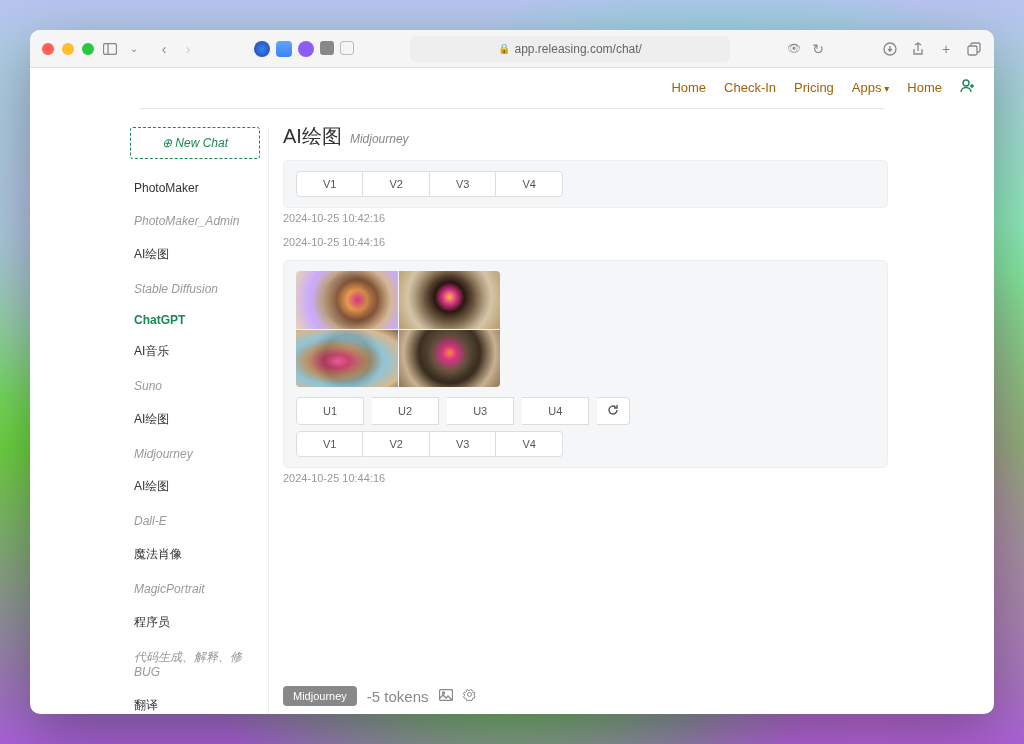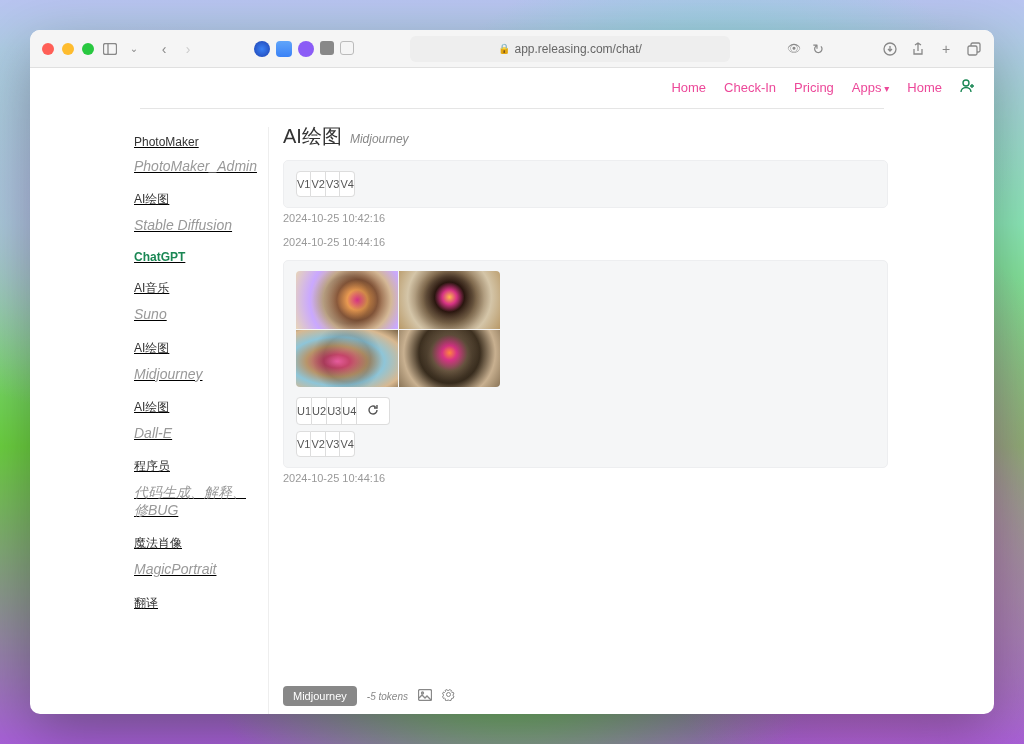--- a/index.html
+++ b/index.html
@@ -72,43 +72,43 @@
 .header {
   height: 40px;
   display: flex;
   align-items: center;
   justify-content: flex-end;
   padding: 0 18px;
   gap: 18px;
   border-bottom: 1px solid transparent;
 }
 .header-divider { border-bottom: 1px solid #e5e5e5; margin: 0 110px; }
-.nav-link { color: #ec4899; font-size: 13px; cursor: pointer; text-decoration: none; }
+.nav-link { color: #a16207; font-size: 13px; cursor: pointer; text-decoration: none; }
 .nav-link.dropdown::after { content: " ▾"; font-size: 10px; }
 .user-icon { color: #1a8754; font-size: 14px; }
 .main-area { flex: 1; display: flex; overflow: hidden; padding: 0 100px 0 100px; }
 .sidebar { width: 130px; padding: 18px 0 0 0; display: flex; flex-direction: column; gap: 0; }
 .new-chat-btn {
   border: 1px dashed #1a8754;
   color: #1a8754;
   font-size: 12px;
   font-style: italic;
   font-weight: 500;
   padding: 8px 0;
   text-align: center;
   cursor: pointer;
   border-radius: 3px;
   margin-bottom: 14px;
 }
 .new-chat-btn::before { content: "⊕ "; }
 .chat-item { padding: 8px 4px; cursor: pointer; }
 .chat-item.active .chat-title { color: #1a8754; font-weight: 600; }
 .chat-title { font-size: 12px; color: #333; font-weight: 500; }
-.chat-subtitle { font-size: 14px; color: #999; font-style: italic; margin-top: 8px; line-height: 1.3; }
-.sidebar-scroll { flex: 1; overflow-y: auto; position: relative; text-decoration: underline; }
+.chat-subtitle { font-size: 12px; color: #999; font-style: italic; margin-top: 19px; line-height: 1.3; }
+.sidebar-scroll { flex: 1; overflow-y: auto; position: relative; }
 .sidebar-scroll::-webkit-scrollbar { width: 3px; }
 .sidebar-scroll::-webkit-scrollbar-thumb { background: #ddd; border-radius: 2px; }
 .vdivider { width: 1px; background: #eee; margin: 18px 14px 0 8px; }
 .chat-panel { flex: 1; display: flex; flex-direction: column; padding-top: 14px; overflow: hidden; position: relative; }
 .chat-header { display: flex; align-items: baseline; gap: 8px; margin-bottom: 10px; }
 .chat-header-title { font-size: 20px; font-weight: 500; color: #333; }
 .chat-header-sub { font-size: 12px; color: #888; font-style: italic; }
 .messages { flex: 1; overflow-y: auto; padding-right: 6px; }
 .msg-card {
   background: #f5f6f7;
@@ -118,21 +118,21 @@
   margin-bottom: 4px;
 }
 .msg-card.user { background: #d4edda; border-color: #c3e6cb; color: #155724; font-size: 12.5px; line-height: 1.5; }
 .msg-time { font-size: 11px; color: #999; margin-bottom: 12px; }
 .btn-row { display: flex; gap: 0; }
 .grid-btn {
   border: 1px solid #ddd;
   background: #fff;
   font-size: 11px;
   color: #555;
-  padding: 6px 0;
+  padding: 6px 26px;
   cursor: pointer;
   border-radius: 0;
 }
 .grid-btn:first-child { border-radius: 4px 0 0 4px; }
 .grid-btn:last-child { border-radius: 0 4px 4px 0; }
 .grid-btn + .grid-btn { border-left: none; }
 .grid-btn.refresh { padding: 6px 10px; }
 .img-grid {
   width: 204px;
   height: 116px;
@@ -159,21 +159,21 @@
 }
 .input-section { padding-top: 8px; }
 .input-meta { display: flex; align-items: center; gap: 10px; margin-bottom: 8px; }
 .mode-badge {
   background: #888;
   color: #fff;
   font-size: 11px;
   padding: 4px 10px;
   border-radius: 4px;
 }
-.token-text { font-size: 10px; color: #888; font-style: italic; }
+.token-text { font-size: 15px; color: #888; }
 .meta-icon { color: #888; font-size: 12px; cursor: pointer; }
 .input-box {
   border: 1px solid #e5e5e5;
   border-radius: 5px;
   padding: 12px;
   min-height: 90px;
   position: relative;
 }
 .input-box textarea {
   border: none;
@@ -265,20 +265,21 @@
         <svg width="16" height="16" viewBox="0 0 16 16" fill="none" stroke="currentColor" stroke-width="1.4">
             <circle cx="6" cy="5" r="3"></circle>
             <path d="M1 14c0-2.5 2-4.5 5-4.5s5 2 5 4.5M12 6v4M10 8h4"></path>
           </svg>
       </span>
     </div>
     <div class="header-divider"></div>
 
     <div class="main-area">
       <div class="sidebar">
+        <div class="new-chat-btn">New Chat</div>
         <div class="sidebar-scroll">
           <div class="chat-item">
             <div class="chat-title">PhotoMaker</div>
             <div class="chat-subtitle">PhotoMaker_Admin</div>
           </div>
           <div class="chat-item">
             <div class="chat-title">AI绘图</div>
             <div class="chat-subtitle">Stable Diffusion</div>
           </div>
           <div class="chat-item active">
@@ -290,26 +291,26 @@
           </div>
           <div class="chat-item">
             <div class="chat-title">AI绘图</div>
             <div class="chat-subtitle">Midjourney</div>
           </div>
           <div class="chat-item">
             <div class="chat-title">AI绘图</div>
             <div class="chat-subtitle">Dall-E</div>
           </div>
           <div class="chat-item">
+            <div class="chat-title">魔法肖像</div>
+            <div class="chat-subtitle">MagicPortrait</div>
+          </div>
+          <div class="chat-item">
             <div class="chat-title">程序员</div>
             <div class="chat-subtitle">代码生成、解释、修BUG</div>
-          </div>
-          <div class="chat-item">
-            <div class="chat-title">魔法肖像</div>
-            <div class="chat-subtitle">MagicPortrait</div>
           </div>
           <div class="chat-item">
             <div class="chat-title">翻译</div>
           </div>
         </div>
       </div>
 
       <div class="vdivider"></div>
 
       <div class="chat-panel">
@@ -340,21 +341,21 @@
               <div class="img-cell c2">
                   <div class="swirl"></div>
                 </div>
               <div class="img-cell c3">
                   <div class="swirl"></div>
                 </div>
               <div class="img-cell c4">
                   <div class="swirl"></div>
                 </div>
             </div>
-            <div class="btn-row" style="margin-bottom:6px;">
+            <div class="btn-row" style="margin-bottom:6px;gap:8px;">
               <button class="grid-btn">U1</button>
               <button class="grid-btn">U2</button>
               <button class="grid-btn">U3</button>
               <button class="grid-btn">U4</button>
               <button class="grid-btn refresh">
                 <svg width="12" height="12" viewBox="0 0 12 12" fill="none" stroke="currentColor" stroke-width="1.4">
                     <path d="M10 6a4 4 0 11-1.5-3.1M10 1v3H7"></path>
                   </svg>
               </button>
             </div>

